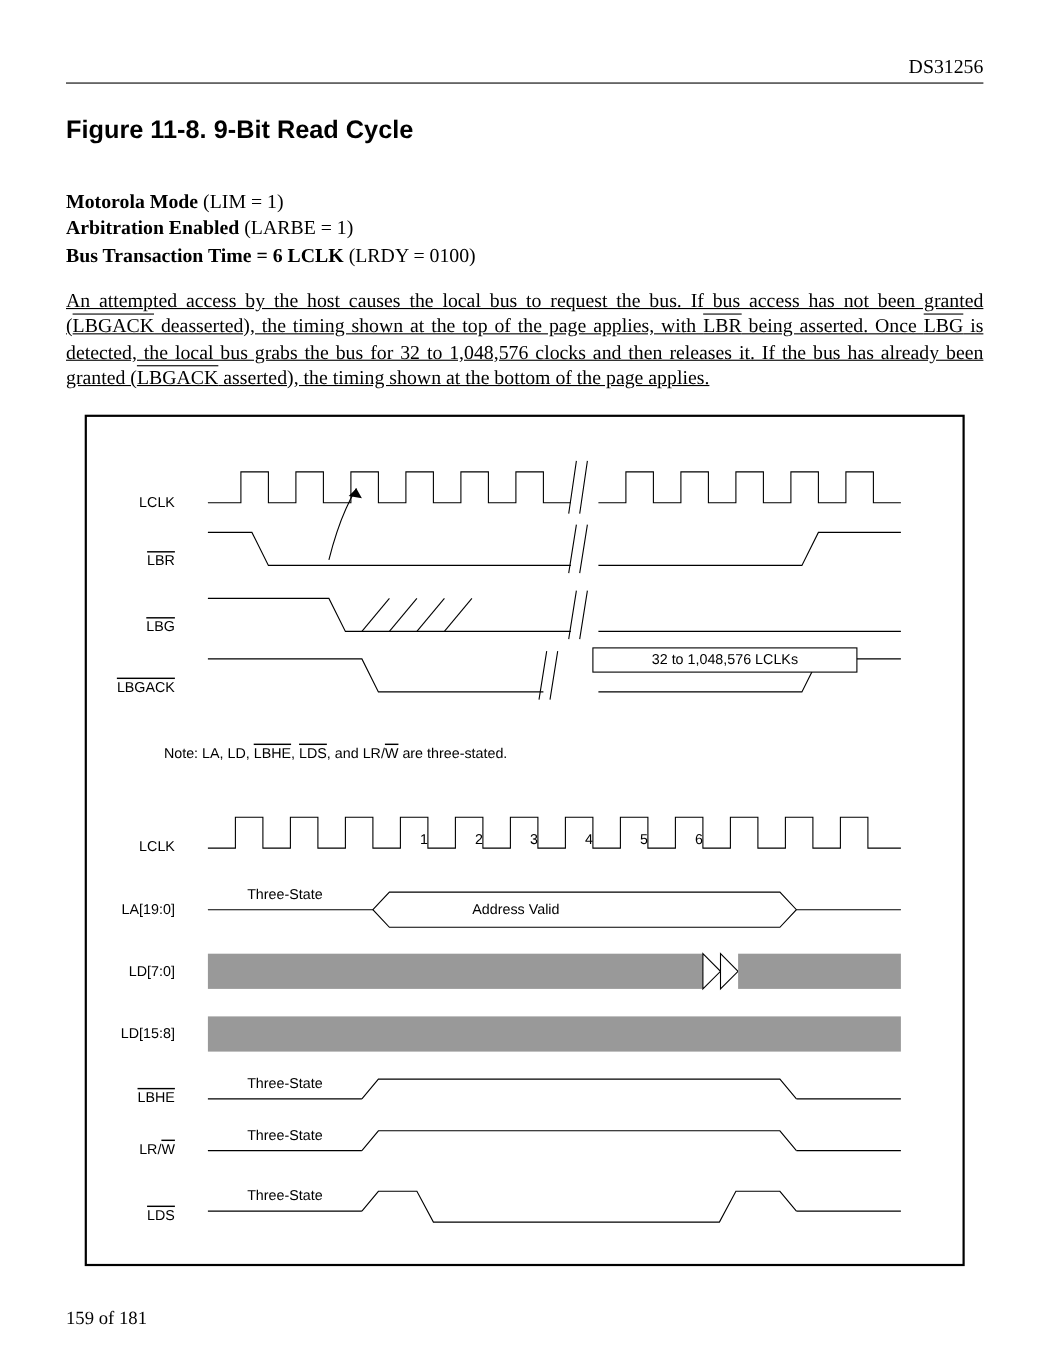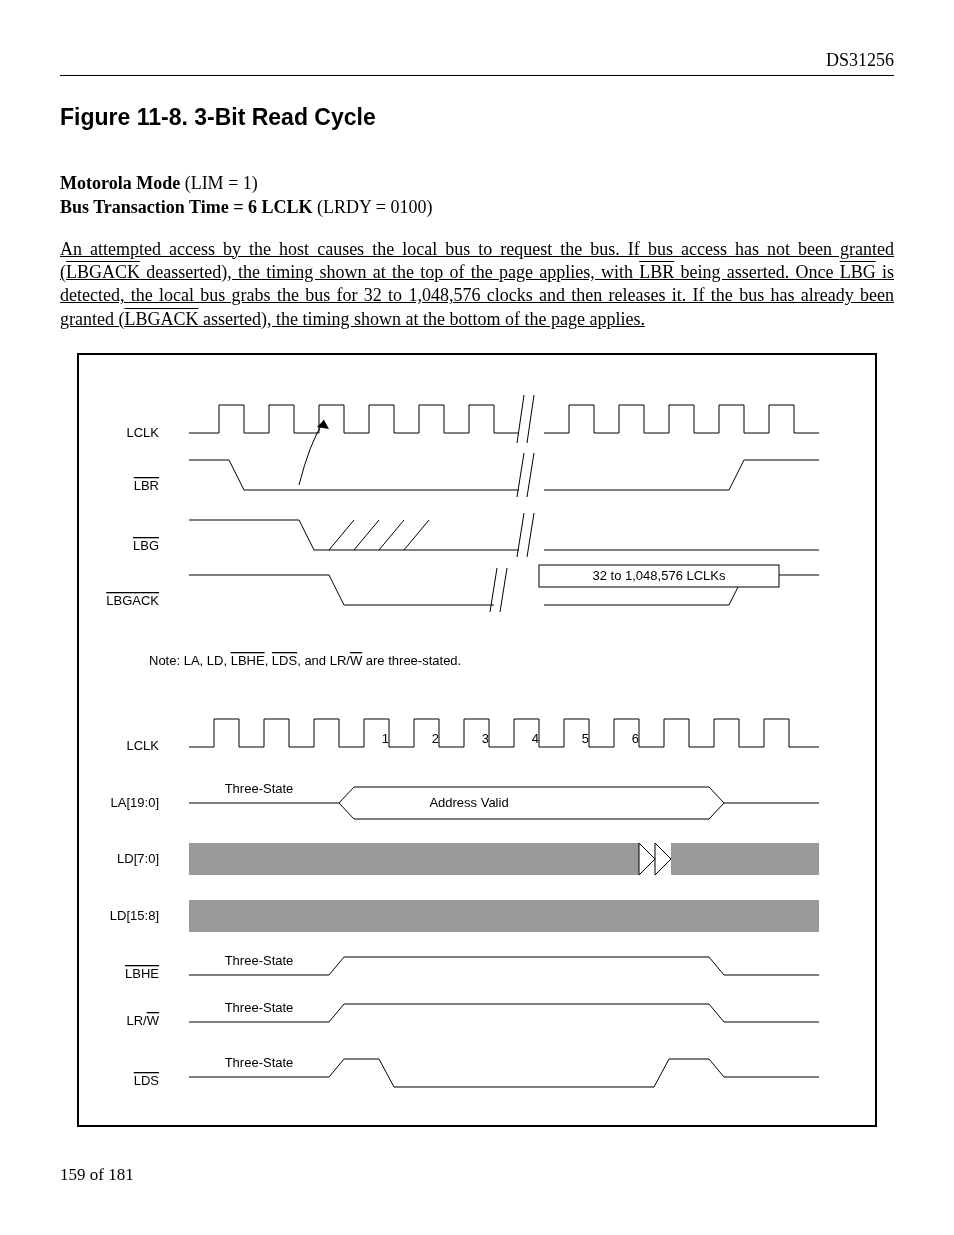--- a/index.html
+++ b/index.html
@@ -65,25 +65,26 @@
 <body>
 
 <div class="page">
 
   <div class="header-row">
     <span>DS31256</span>
   </div>
 
   <h2 class="fig-title">
     <span>Figure 11-8.</span>
-    <span>3-Bit Read Cycle</span>
+    <span>9-Bit Read Cycle</span>
   </h2>
 
   <div class="modes">
     <div><b>Motorola Mode</b><span> (LIM = 1)</span></div>
+    <div><b>Arbitration Enabled</b><span> (LARBE = 1)</span></div>
     <div><b>Bus Transaction Time = 6 LCLK</b><span> (LRDY = 0100)</span></div>
   </div>
 
   <div class="body-para">
     <span>An attempted access by the host causes the local bus to request the bus. If bus access has not been granted (</span><span class="ovl">LBGACK</span><span> deasserted), the timing shown at the top of the page applies, with </span><span class="ovl">LBR</span><span> being asserted. Once </span><span class="ovl">LBG</span><span> is detected, the local bus grabs the bus for 32 to 1,048,576 clocks and then releases it. If the bus has already been granted (</span><span class="ovl">LBGACK</span><span> asserted), the timing shown at the bottom of the page applies.</span>
   </div>
 
   <div class="diagram-box">
     <svg class="diagram-svg" width="756" height="720" viewBox="0 0 756 720">
 

